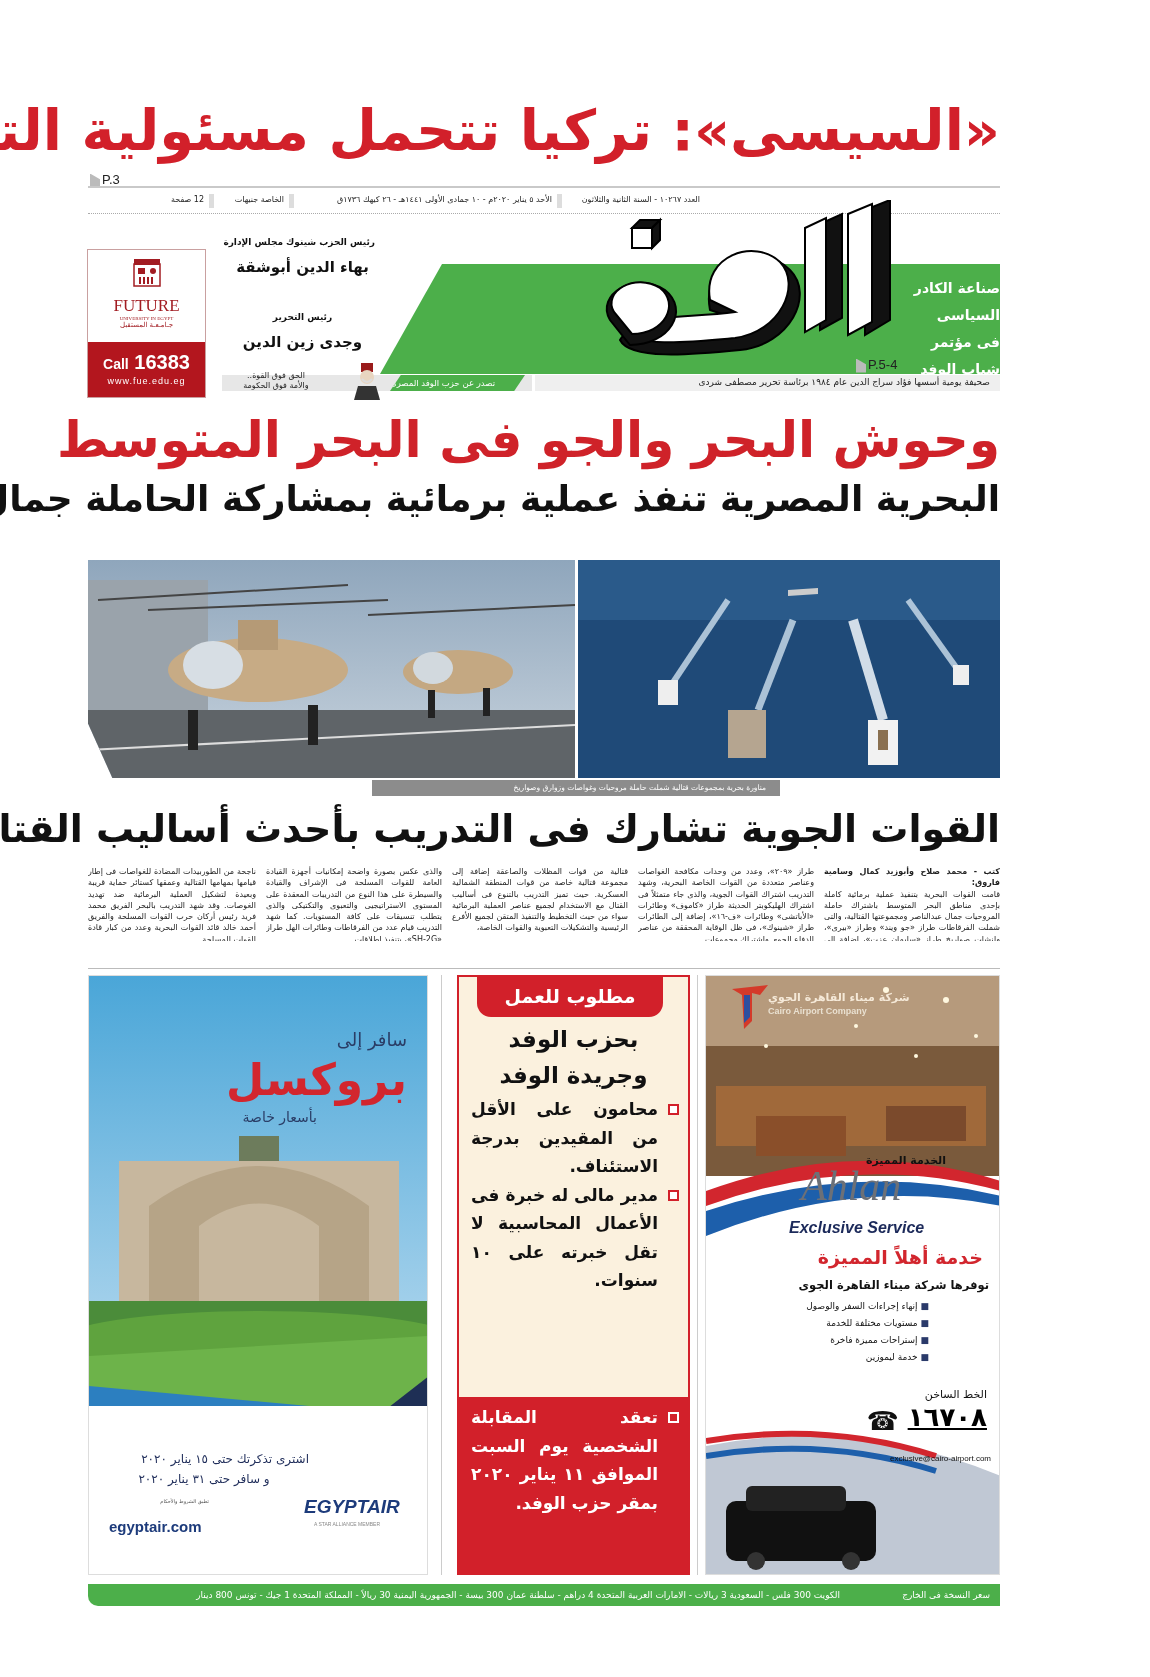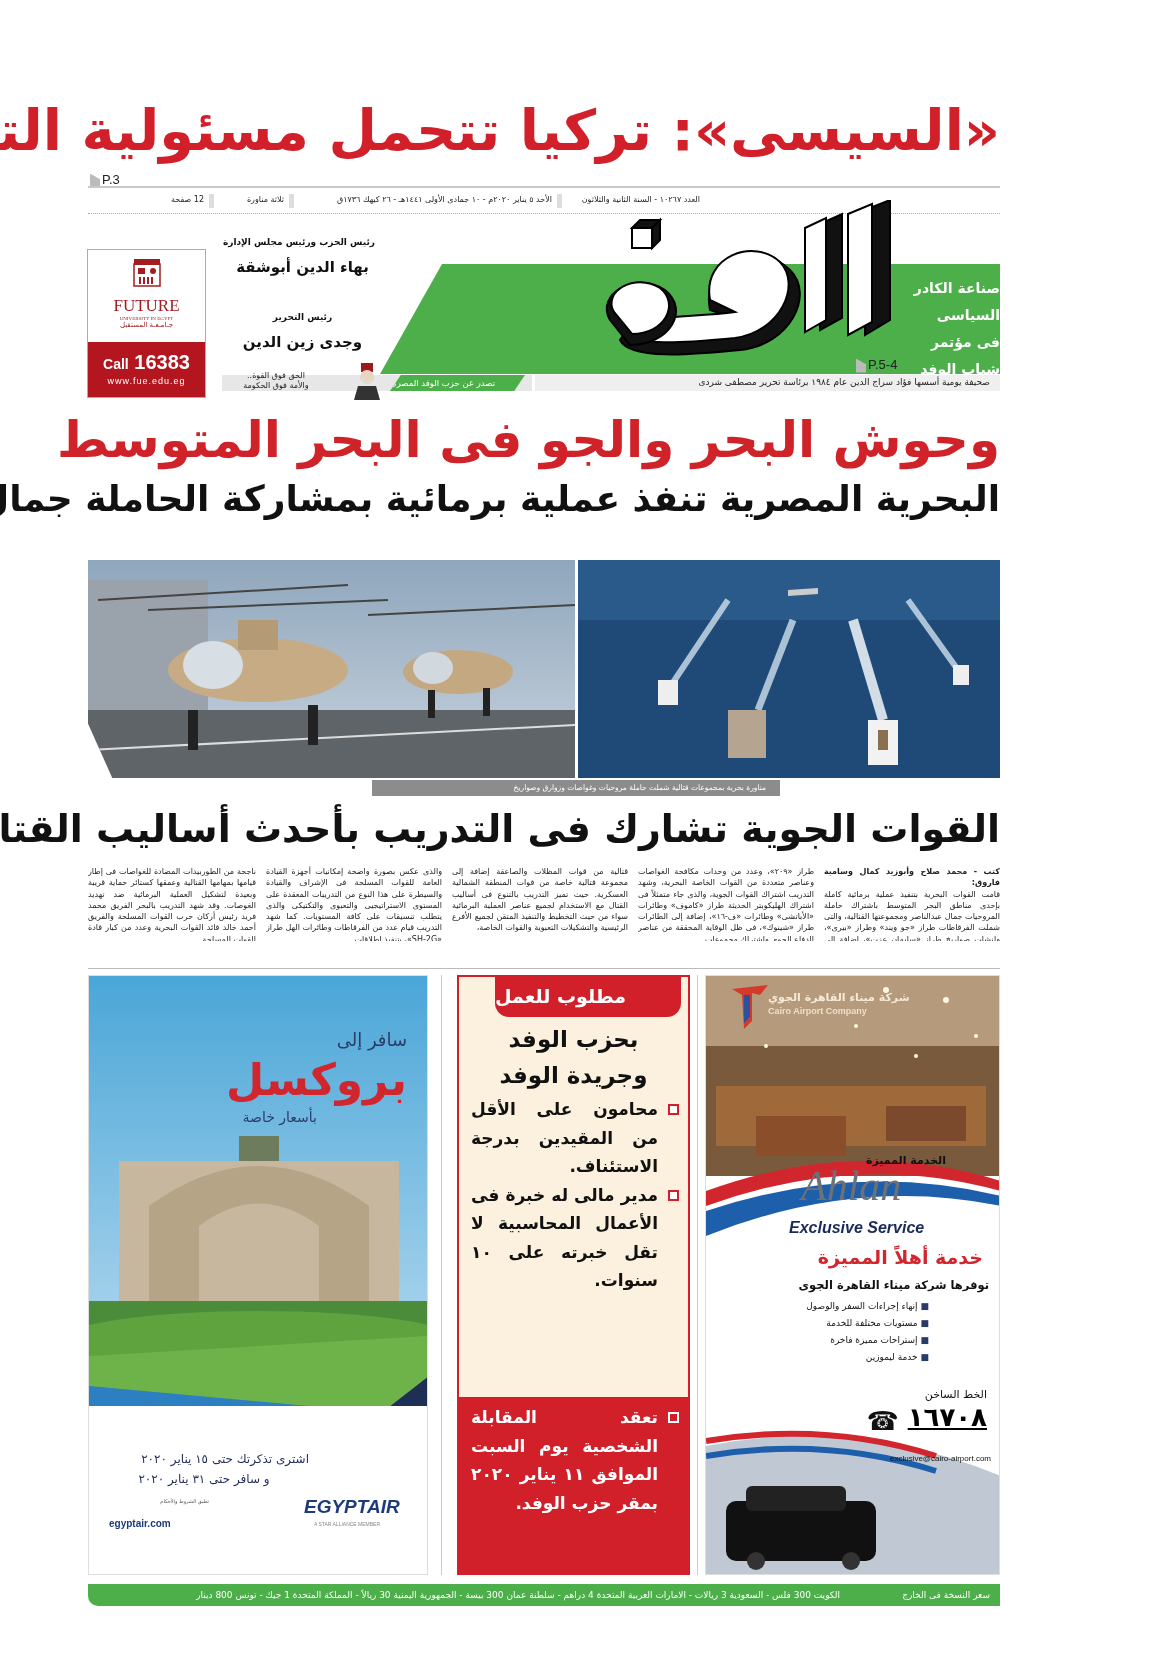--- a/index.html
+++ b/index.html
@@ -66,22 +66,22 @@
   .col { position: absolute; top: 0; height: 75px; font-size: 8px; line-height: 11.3px; text-align: justify; color: #222; overflow: hidden; }
   .col .byline { font-weight: bold; }
   .section-rule { position: absolute; left: 88px; top: 968px; width: 912px; height: 1px; background: #bbb; }
 
   
   .ad-egypt { position: absolute; left: 88px; top: 975px; width: 340px; height: 600px; border: 1px solid #ddd; background: #fff; overflow: hidden; }
   .ad-jobs { position: absolute; left: 457px; top: 975px; width: 233px; height: 600px; border: 2px solid #d2202a; background: #fbf1de; overflow: hidden; }
   .ad-cairo { position: absolute; left: 705px; top: 975px; width: 295px; height: 600px; border: 1px solid #ddd; background: #fff; overflow: hidden; }
   .v-rule { position: absolute; top: 975px; width: 1px; height: 600px; background: #ccc; }
 
-  .jobs-tab { position: absolute; left: 36px; top: 0; width: 186px; height: 40px; background: #d2202a; color: #fff; font-weight: bold;
-    font-size: 19px; text-align: left; line-height: 38px; border-radius: 0 0 14px 14px; }
+  .jobs-tab { position: absolute; left: 18px; top: 0; width: 186px; height: 40px; background: #d2202a; color: #fff; font-weight: bold;
+    font-size: 19px; text-align: center; line-height: 38px; border-radius: 0 0 14px 14px; }
   .jobs-title { position: absolute; left: 0; top: 44px; width: 100%; text-align: center; font-weight: bold; font-size: 23px; line-height: 36px; color: #111; }
   .jobs-list { position: absolute; left: 0; top: 118px; width: 100%; }
   .jobs-item { position: relative; padding: 0 30px 0 12px; font-weight: bold; font-size: 17px; line-height: 28.5px; color: #111; text-align: justify; }
   .jobs-item .box { position: absolute; right: 9px; top: 9px; width: 11px; height: 11px; border: 2px solid #d2202a; background: #fff; }
   .jobs-red { position: absolute; left: 0; top: 420px; width: 100%; height: 180px; background: #d2202a; padding-top: 6px; }
   .jobs-red .jobs-item { color: #fff; }
   .jobs-red .jobs-item .box { border-color: #fff; background: #d2202a; }
 
   
   .footer { position: absolute; left: 88px; top: 1584px; width: 912px; height: 22px; background: #4caf4a; color: #fff;
@@ -96,21 +96,21 @@
 <div class="page-ref" style="left:90px; top:172px;">
   <span class="tab"></span><span>P.3</span>
 </div>
 <div class="rule" style="top:186px;"></div>
 
 <div class="info-bar">
   <span style="right:300px;">العدد ١٠٢٦٧ - السنة الثانية والثلاثون</span>
   <div class="info-sep" style="right:438px;"></div>
   <span style="right:448px;">الأحد ٥ يناير ٢٠٢٠م - ١٠ جمادى الأولى ١٤٤١هـ - ٢٦ كيهك ١٧٣٦ق</span>
   <div class="info-sep" style="right:706px;"></div>
-  <span style="right:716px;">ثلاثة مناورة</span>
+  <span style="right:716px;">الخاصة جنيهات</span>
   <div class="info-sep" style="right:786px;"></div>
   <span style="right:796px;">12 صفحة</span>
 </div>
 <div class="dotted"></div>
 
 <div class="green-band"></div>
 
 <svg class="logo" viewBox="0 0 320 170">
   <g stroke="#000" stroke-width="2">
 
@@ -133,21 +133,21 @@
 
 <div class="side-promo">
   <div>صناعة الكادر السياسى</div>
   <div>فى مؤتمر شباب الوفد</div>
   <div>بالإسماعيلية</div>
 </div>
 <div class="page-ref" style="left:856px; top:357px; color:#222;">
   <span class="tab"></span><span>P.5-4</span>
 </div>
 
-<div class="staff-label" style="left:230px; top:237px; width:145px;">رئيس الحزب ورئيس مجلس الإدارة</div>
+<div class="staff-label" style="left:230px; top:237px; width:145px;">رئيس الحزب شينوك مجلس الإدارة</div>
 <div class="staff-name" style="left:230px; top:258px; width:145px;">بهاء الدين أبوشقة</div>
 <div class="staff-label" style="left:230px; top:312px; width:145px;">رئيس التحرير</div>
 <div class="staff-name" style="left:230px; top:333px; width:145px;">وجدى زين الدين</div>
 
 <div class="grey-strip"></div>
 <div class="motto">
   <div>الحق فوق القوة..</div>
   <div>والأمة فوق الحكومة</div>
 </div>
 <svg class="portrait" viewBox="0 0 30 38">
@@ -264,21 +264,21 @@
     <rect x="0" y="430" width="340" height="170" fill="#fff"></rect>
   </svg>
   <div style="position:absolute; right:20px; top:53px; font-size:18px; color:#2a3d66;">سافر إلى</div>
   <div style="position:absolute; right:20px; top:78px; font-size:44px; color:#d2262e; font-weight:bold; letter-spacing:6px;">بروكسل</div>
   <div style="position:absolute; right:110px; top:133px; font-size:14px; color:#2a3d66;">بأسعار خاصة</div>
   <div style="position:absolute; left:20px; top:476px; width:200px; font-size:12px; color:#1f2d5a; text-align:right;">اشترى تذكرتك حتى ١٥ يناير ٢٠٢٠</div>
   <div style="position:absolute; left:20px; top:496px; width:190px; font-size:12px; color:#1f2d5a; text-align:center;">و سافر حتى ٣١ يناير ٢٠٢٠</div>
   <div style="position:absolute; left:20px; top:522px; width:100px; font-size:5px; color:#555; text-align:right;">تطبق الشروط والأحكام</div>
   <div style="position:absolute; left:215px; top:520px; direction:ltr; font-family:'Liberation Sans',sans-serif; font-style:italic; font-weight:bold; font-size:19px; color:#1d3b7b;">EGYPTAIR</div>
   <div style="position:absolute; left:225px; top:545px; direction:ltr; font-family:'Liberation Sans',sans-serif; font-size:5px; color:#888;">A STAR ALLIANCE MEMBER</div>
-  <div style="position:absolute; left:20px; top:542px; direction:ltr; font-family:'Liberation Sans',sans-serif; font-weight:bold; font-size:10px; color:#1d3b7b;text-align:right;">egyptair.com</div>
+  <div style="position:absolute; left:20px; top:542px; direction:ltr; font-family:'Liberation Sans',sans-serif; font-weight:bold; font-size:15px; color:#1d3b7b;text-align:right;">egyptair.com</div>
 </div>
 
 <div class="v-rule" style="left:441px;"></div>
 
 <div class="ad-jobs">
   <div class="jobs-tab">مطلوب للعمل</div>
   <div class="jobs-title">
     <div>بحزب الوفد</div>
     <div>وجريدة الوفد</div>
   </div>

